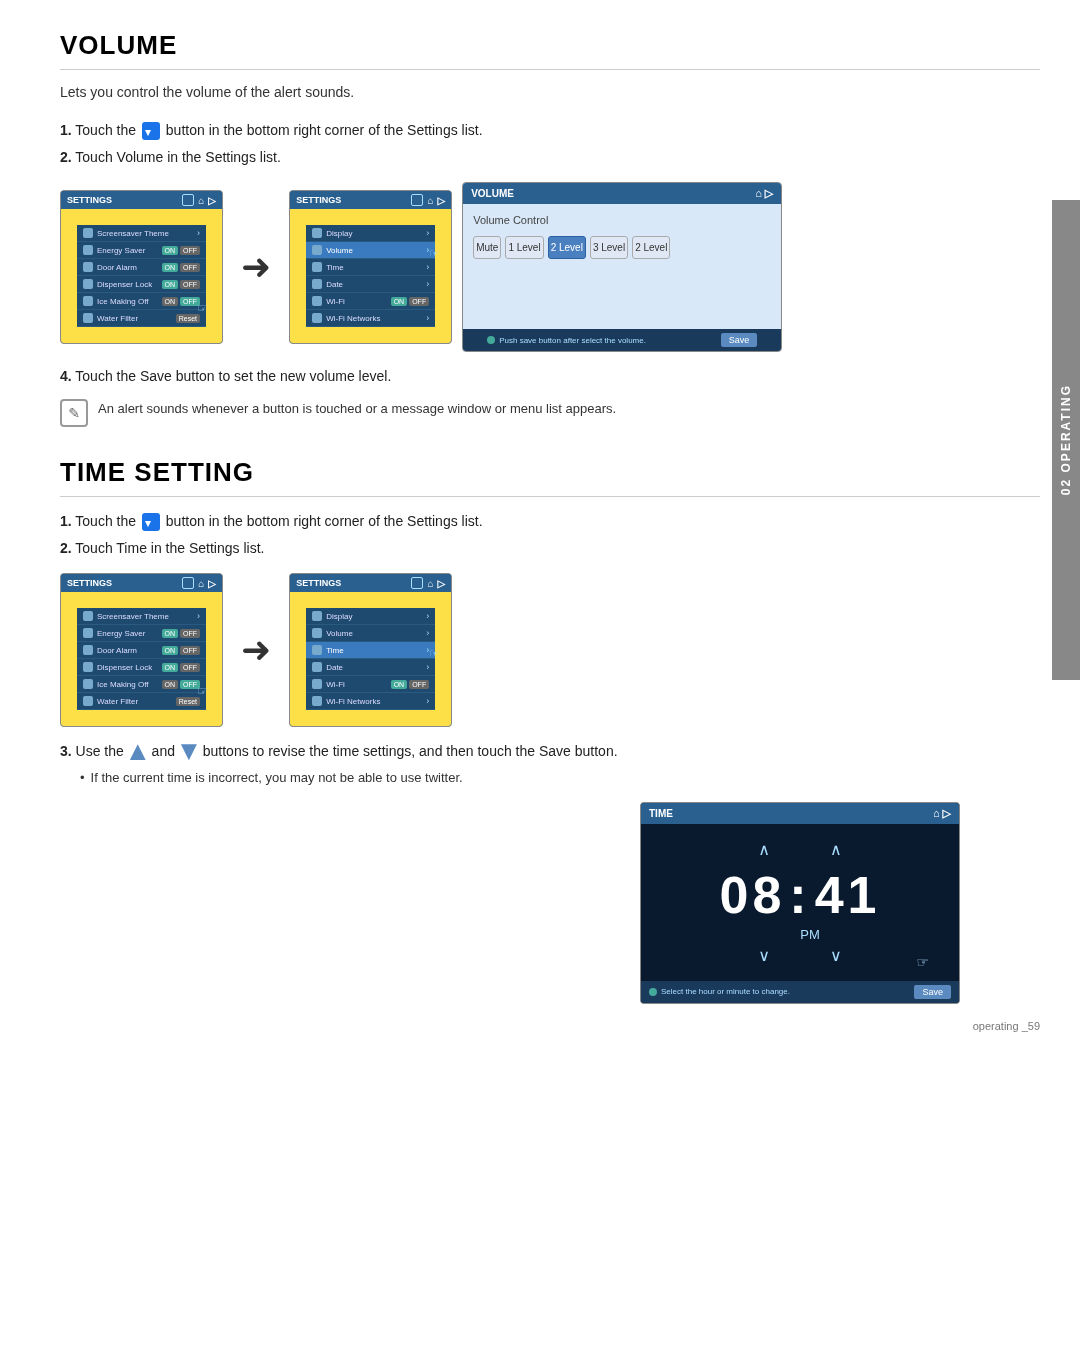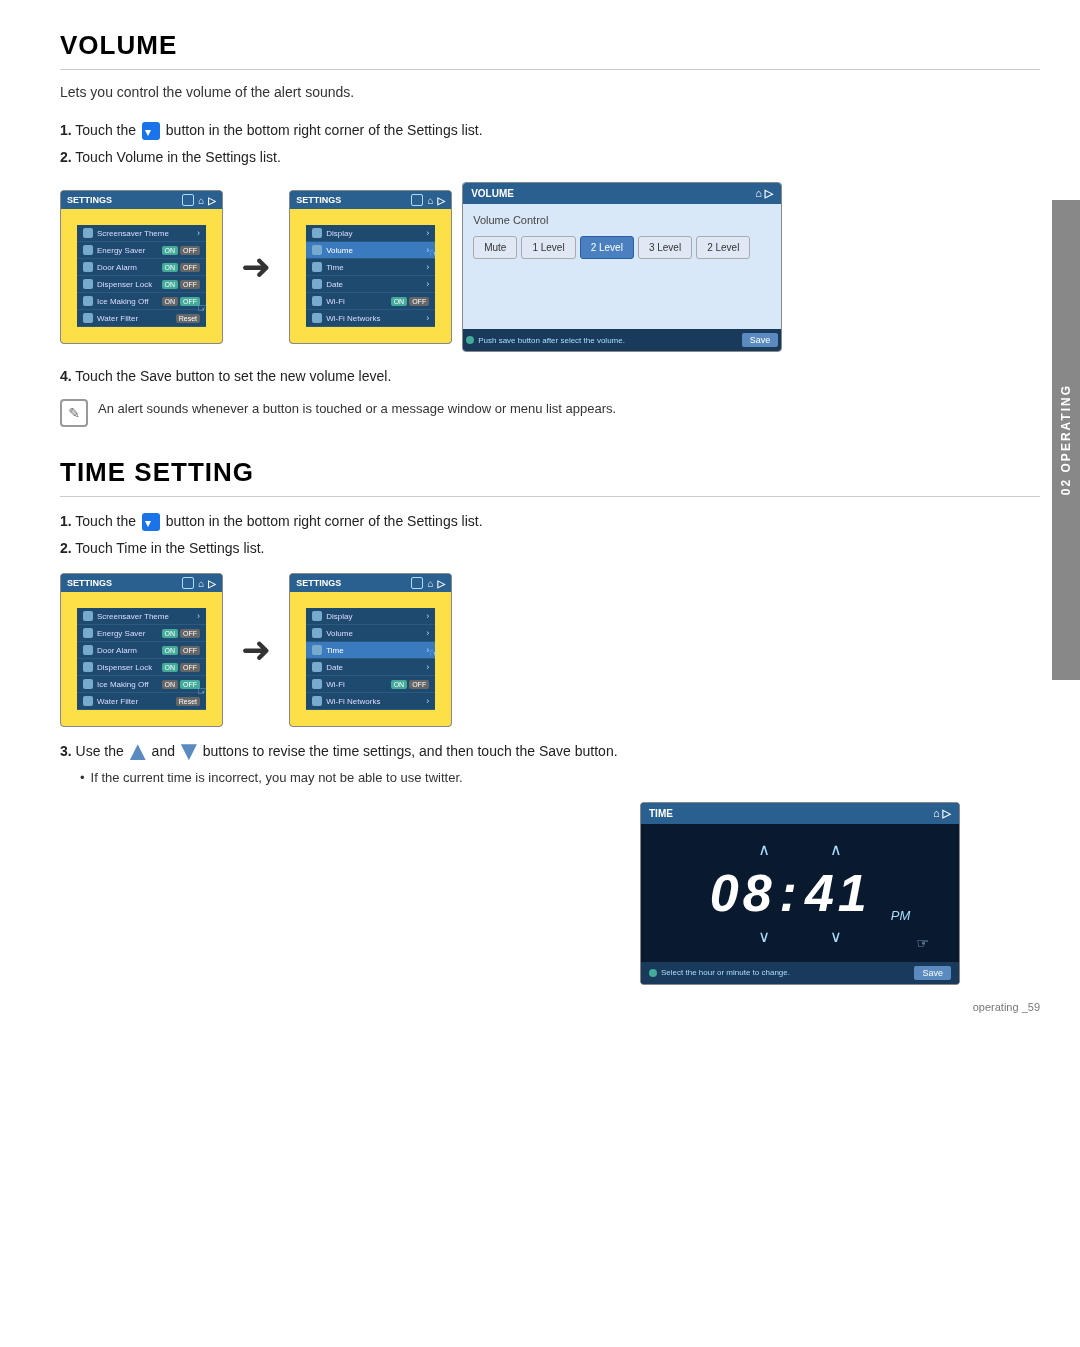--- a/index.html
+++ b/index.html
@@ -226,38 +226,38 @@
       margin-bottom: 10px;
     }
 
     .volume-buttons {
       display: flex;
       gap: 4px;
       align-items: center;
     }
 
     .vol-btn {
-      padding: 5px 10px;
+      padding: 5px 2px;
       border: 1px solid #aaa;
       border-radius: 3px;
       background: #e0e8f5;
       font-size: 10px;
       color: #333;
       cursor: pointer;
     }
 
     .vol-btn.active {
       background: #4a80c0;
       color: #fff;
       border-color: #2a60a0;
     }
 
     .volume-footer {
       background: #1a3a5c;
-      padding: 4px 3px;
+      padding: 4px 24px;
       display: flex;
       align-items: center;
       justify-content: space-between;
     }
 
     .volume-footer-text {
       color: #adf;
       font-size: 8px;
     }
 
@@ -811,21 +811,21 @@
             <span style="font-size:11px; color:#fff;">⌂</span>
             <span style="font-size:11px; color:#fff;">▷</span>
           </div>
         </div>
         <div class="time-screen-body">
           <div class="time-nav-row">
             <span>∧</span>
             <span>∧</span>
           </div>
           <div style="display:flex; align-items:center; justify-content:center;">
-            <div style="display:flex; flex-direction:row; align-items:flex-end;font-style:italic;">
+            <div style="display:flex; flex-direction:column; align-items:center;">
               <div class="time-pm"></div>
               <div class="time-display">
                 <span>08</span>
                 <span class="time-display-colon">:</span>
                 <span>41</span>
               </div>
               <div class="time-pm">PM</div>
             </div>
           </div>
           <div class="time-nav-row-bottom">

